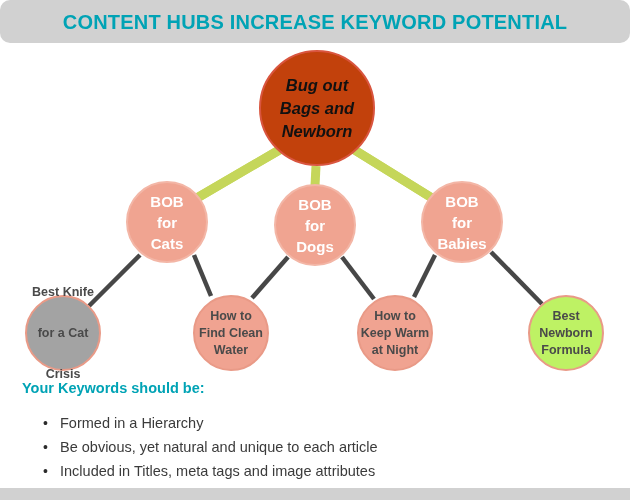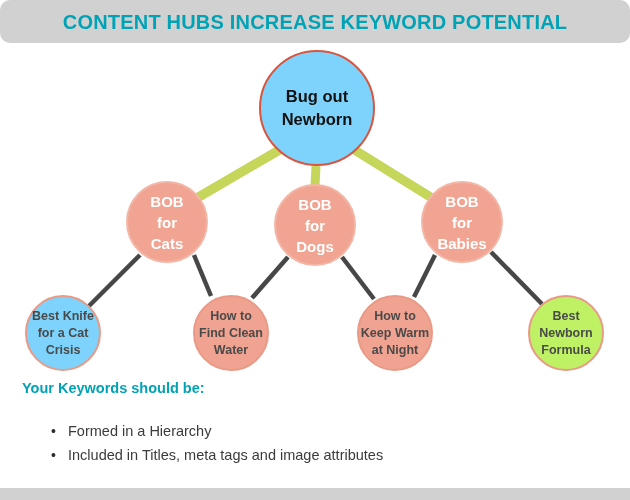--- a/index.html
+++ b/index.html
@@ -113,21 +113,21 @@
     top: 0;
     color: #00a3b5;
     font-size: 14.5px;
     font-weight: bold;
     white-space: nowrap;
   }
   .notes-list {
     position: absolute;
     left: 34px;
     top: 31px;
-    margin: 8px;
+    margin: 0;
     padding: 0 0 0 26px;
     list-style: none;
   }
   .notes-list li {
     position: relative;
     color: #3b3b3b;
     font-size: 14.5px;
     line-height: 24px;
     white-space: nowrap;
   }
@@ -171,40 +171,41 @@
       <g id="secondary-edges">
           <line x1="140" y1="212" x2="89" y2="263" stroke="#474747" stroke-width="4.5" stroke-linecap="butt"></line>
           <line x1="194" y1="212" x2="211" y2="253" stroke="#474747" stroke-width="4.5" stroke-linecap="butt"></line>
           <line x1="288" y1="214" x2="252" y2="255" stroke="#474747" stroke-width="4.5" stroke-linecap="butt"></line>
           <line x1="342" y1="214" x2="374" y2="256" stroke="#474747" stroke-width="4.5" stroke-linecap="butt"></line>
           <line x1="435" y1="212" x2="414" y2="254" stroke="#474747" stroke-width="4.5" stroke-linecap="butt"></line>
           <line x1="491" y1="209" x2="542" y2="261" stroke="#474747" stroke-width="4.5" stroke-linecap="butt"></line>
         </g>
     </svg>
     <div id="node-layer">
-        <div class="node node-root" style="left: 259px; top: 7px; width: 116px; height: 116px; background: #7dd3fc; border-color: rgb(217, 85, 63); color: rgb(17, 17, 17);">
+        <div class="node node-root" style="left: 259px; top: 7px; width: 116px; height: 116px; background: #c2410c; border-color: rgb(217, 85, 63); color: rgb(17, 17, 17); font-style: italic;">
           <span class="line">Bug out</span>
+          <span class="line">Bags and</span>
           <span class="line">Newborn</span>
         </div>
         <div class="node node-mid" style="left: 126px; top: 138px; width: 82px; height: 82px; background: rgb(240, 164, 145); border-color: rgb(243, 182, 166); color: rgb(255, 255, 255);">
           <span class="line">BOB</span>
           <span class="line">for</span>
           <span class="line">Cats</span>
         </div>
         <div class="node node-mid" style="left: 274px; top: 141px; width: 82px; height: 82px; background: rgb(240, 164, 145); border-color: rgb(243, 182, 166); color: rgb(255, 255, 255);">
           <span class="line">BOB</span>
           <span class="line">for</span>
           <span class="line">Dogs</span>
         </div>
         <div class="node node-mid" style="left: 421px; top: 138px; width: 82px; height: 82px; background: rgb(240, 164, 145); border-color: rgb(243, 182, 166); color: rgb(255, 255, 255);">
           <span class="line">BOB</span>
           <span class="line">for</span>
           <span class="line">Babies</span>
         </div>
-        <div class="node node-leaf" style="left: 25px; top: 252px; width: 76px; height: 76px; background: #7dd3fc; border-color: rgb(233, 154, 135); color: rgb(74, 74, 74);">
+        <div class="node node-leaf" style="left: 25px; top: 252px; width: 76px; height: 76px; background: #a3a3a3; border-color: rgb(233, 154, 135); color: rgb(74, 74, 74); gap: 24px;">
           <span class="line">Best Knife</span>
           <span class="line">for a Cat</span>
           <span class="line">Crisis</span>
         </div>
         <div class="node node-leaf" style="left: 193px; top: 252px; width: 76px; height: 76px; background: rgb(240, 163, 145); border-color: rgb(233, 154, 135); color: rgb(74, 74, 74);">
           <span class="line">How to</span>
           <span class="line">Find Clean</span>
           <span class="line">Water</span>
         </div>
         <div class="node node-leaf" style="left: 357px; top: 252px; width: 76px; height: 76px; background: rgb(240, 163, 145); border-color: rgb(233, 154, 135); color: rgb(74, 74, 74);">
@@ -217,19 +218,20 @@
           <span class="line">Newborn</span>
           <span class="line">Formula</span>
         </div>
       </div>
   </div>
 
   <div class="notes">
     <div class="notes-heading">Your Keywords should be:</div>
     <ul class="notes-list" id="notes-list">
         <li>Formed in a Hierarchy</li>
+        <li>Be obvious, yet natural and unique to each article</li>
         <li>Included in Titles, meta tags and image attributes</li>
       </ul>
   </div>
 
   <div class="footer-band"></div>
 
 </div>
 
 </body></html>

